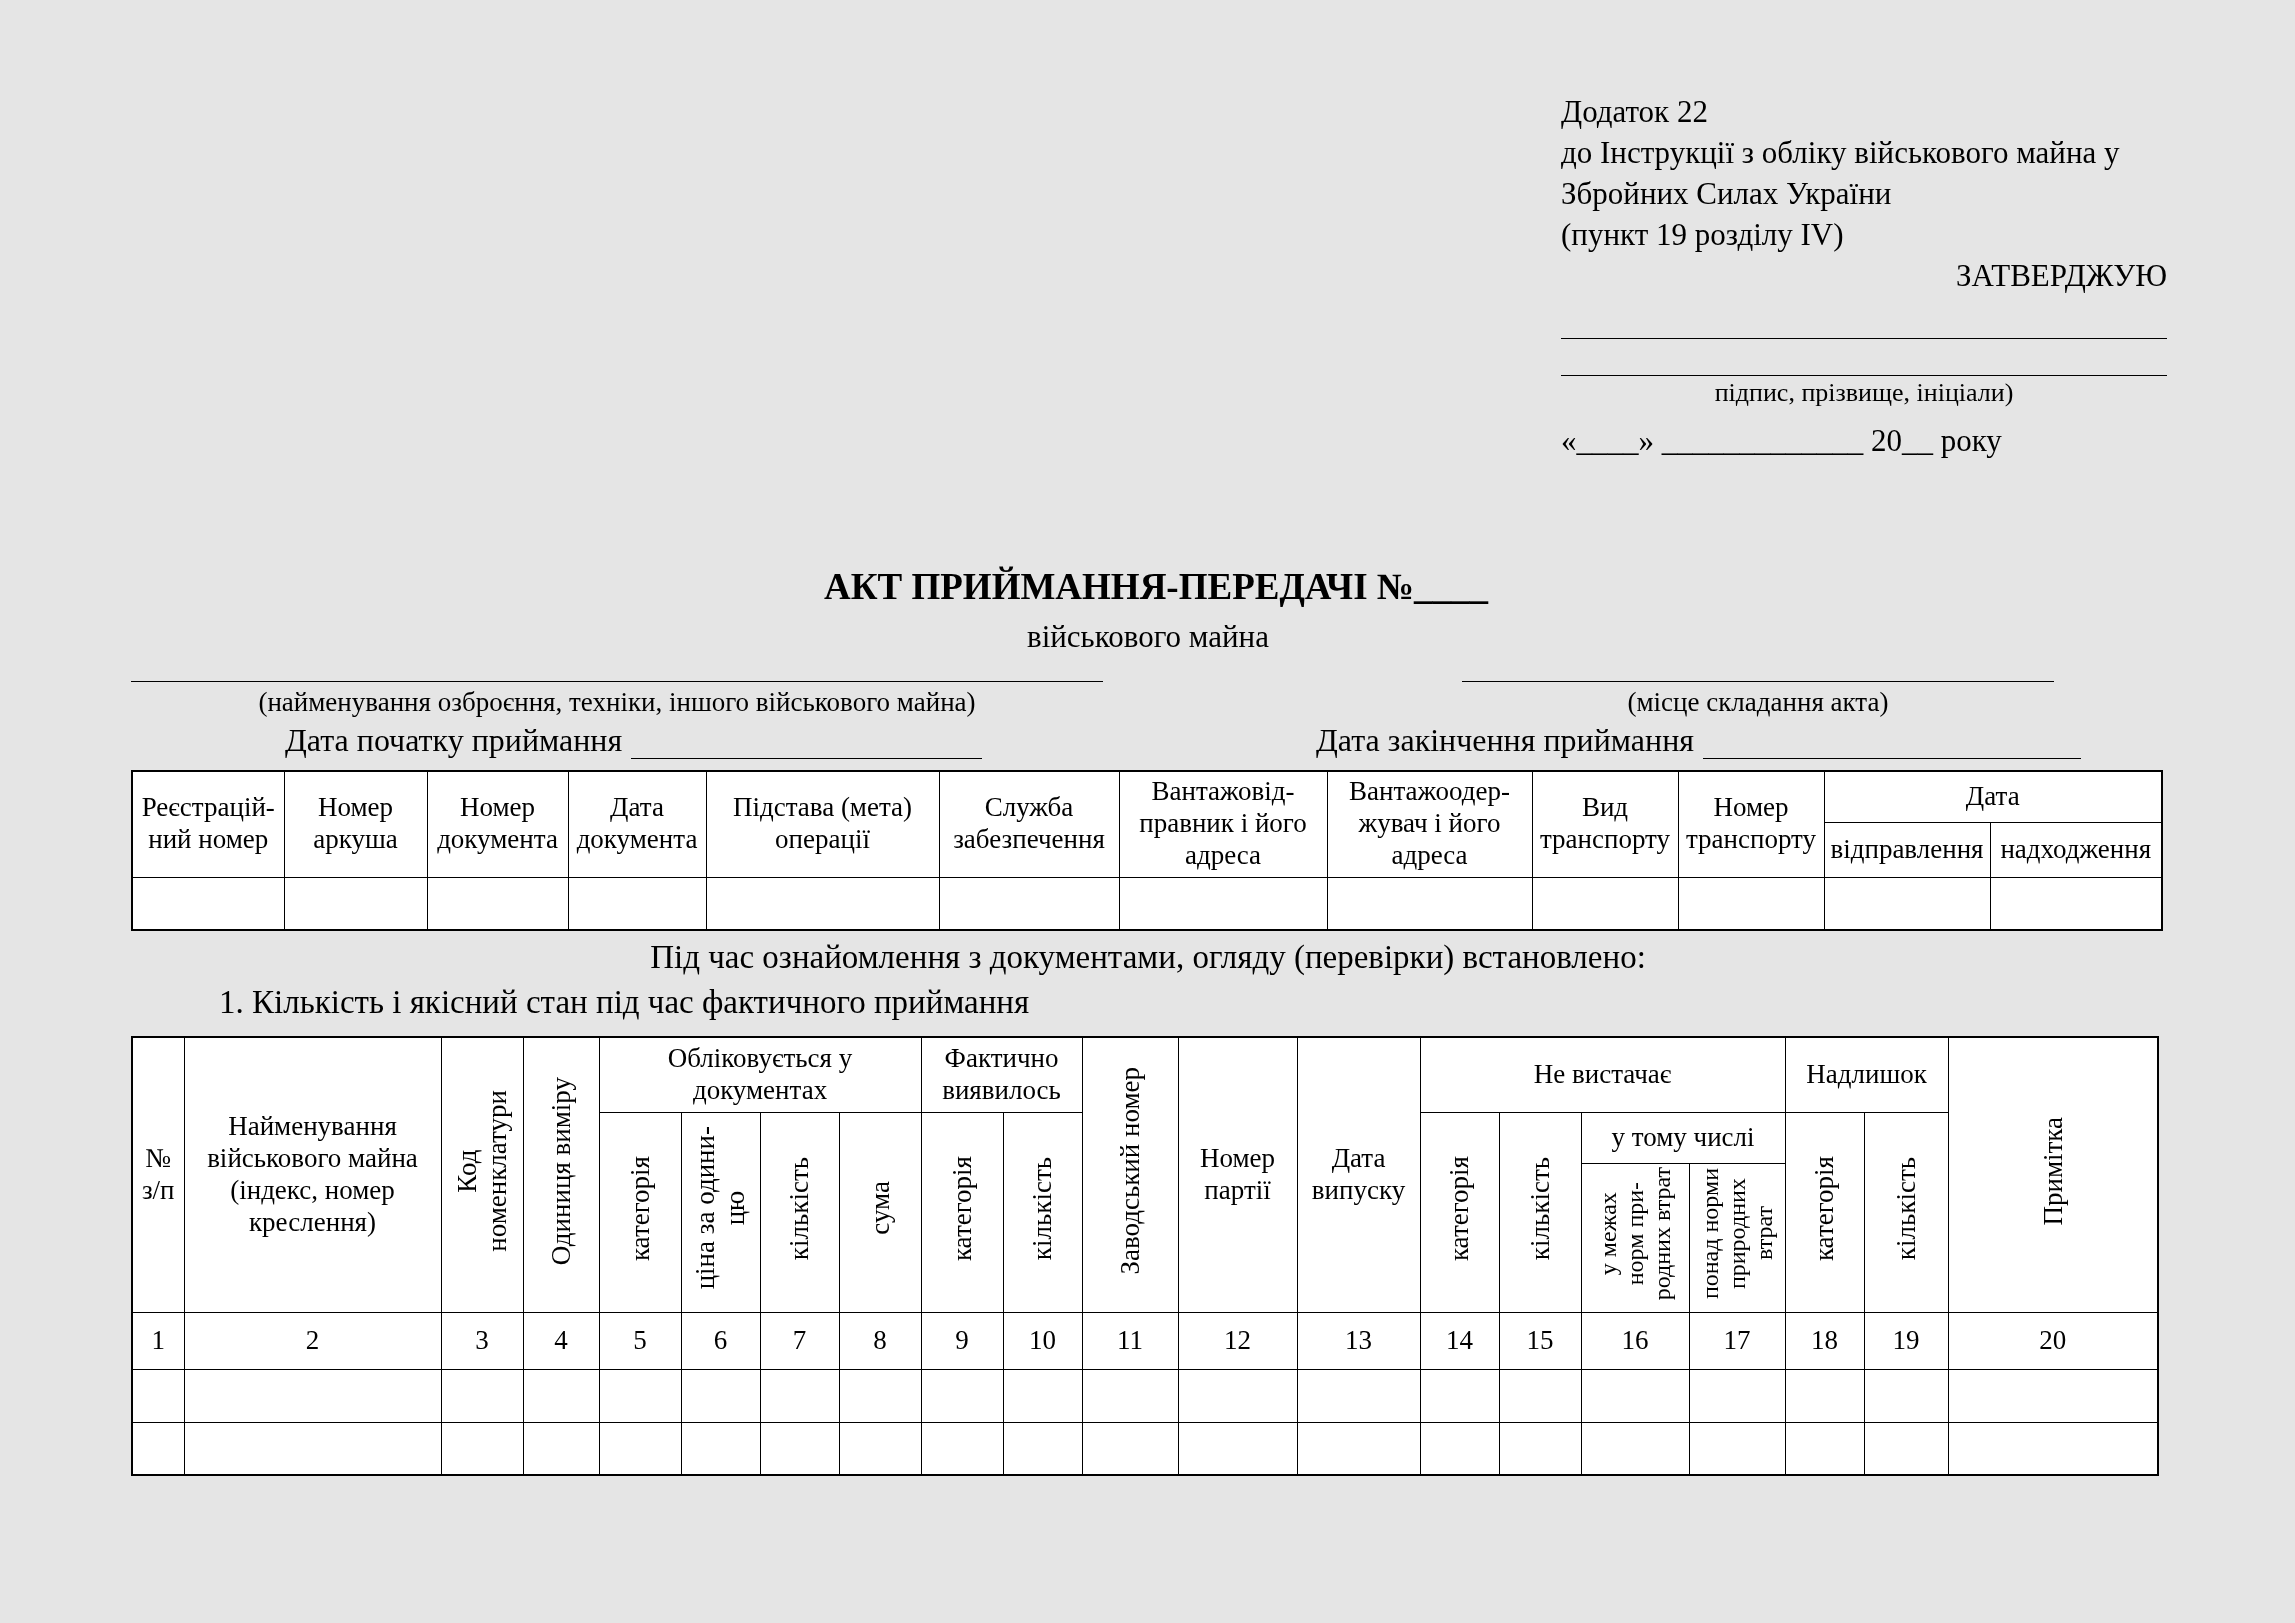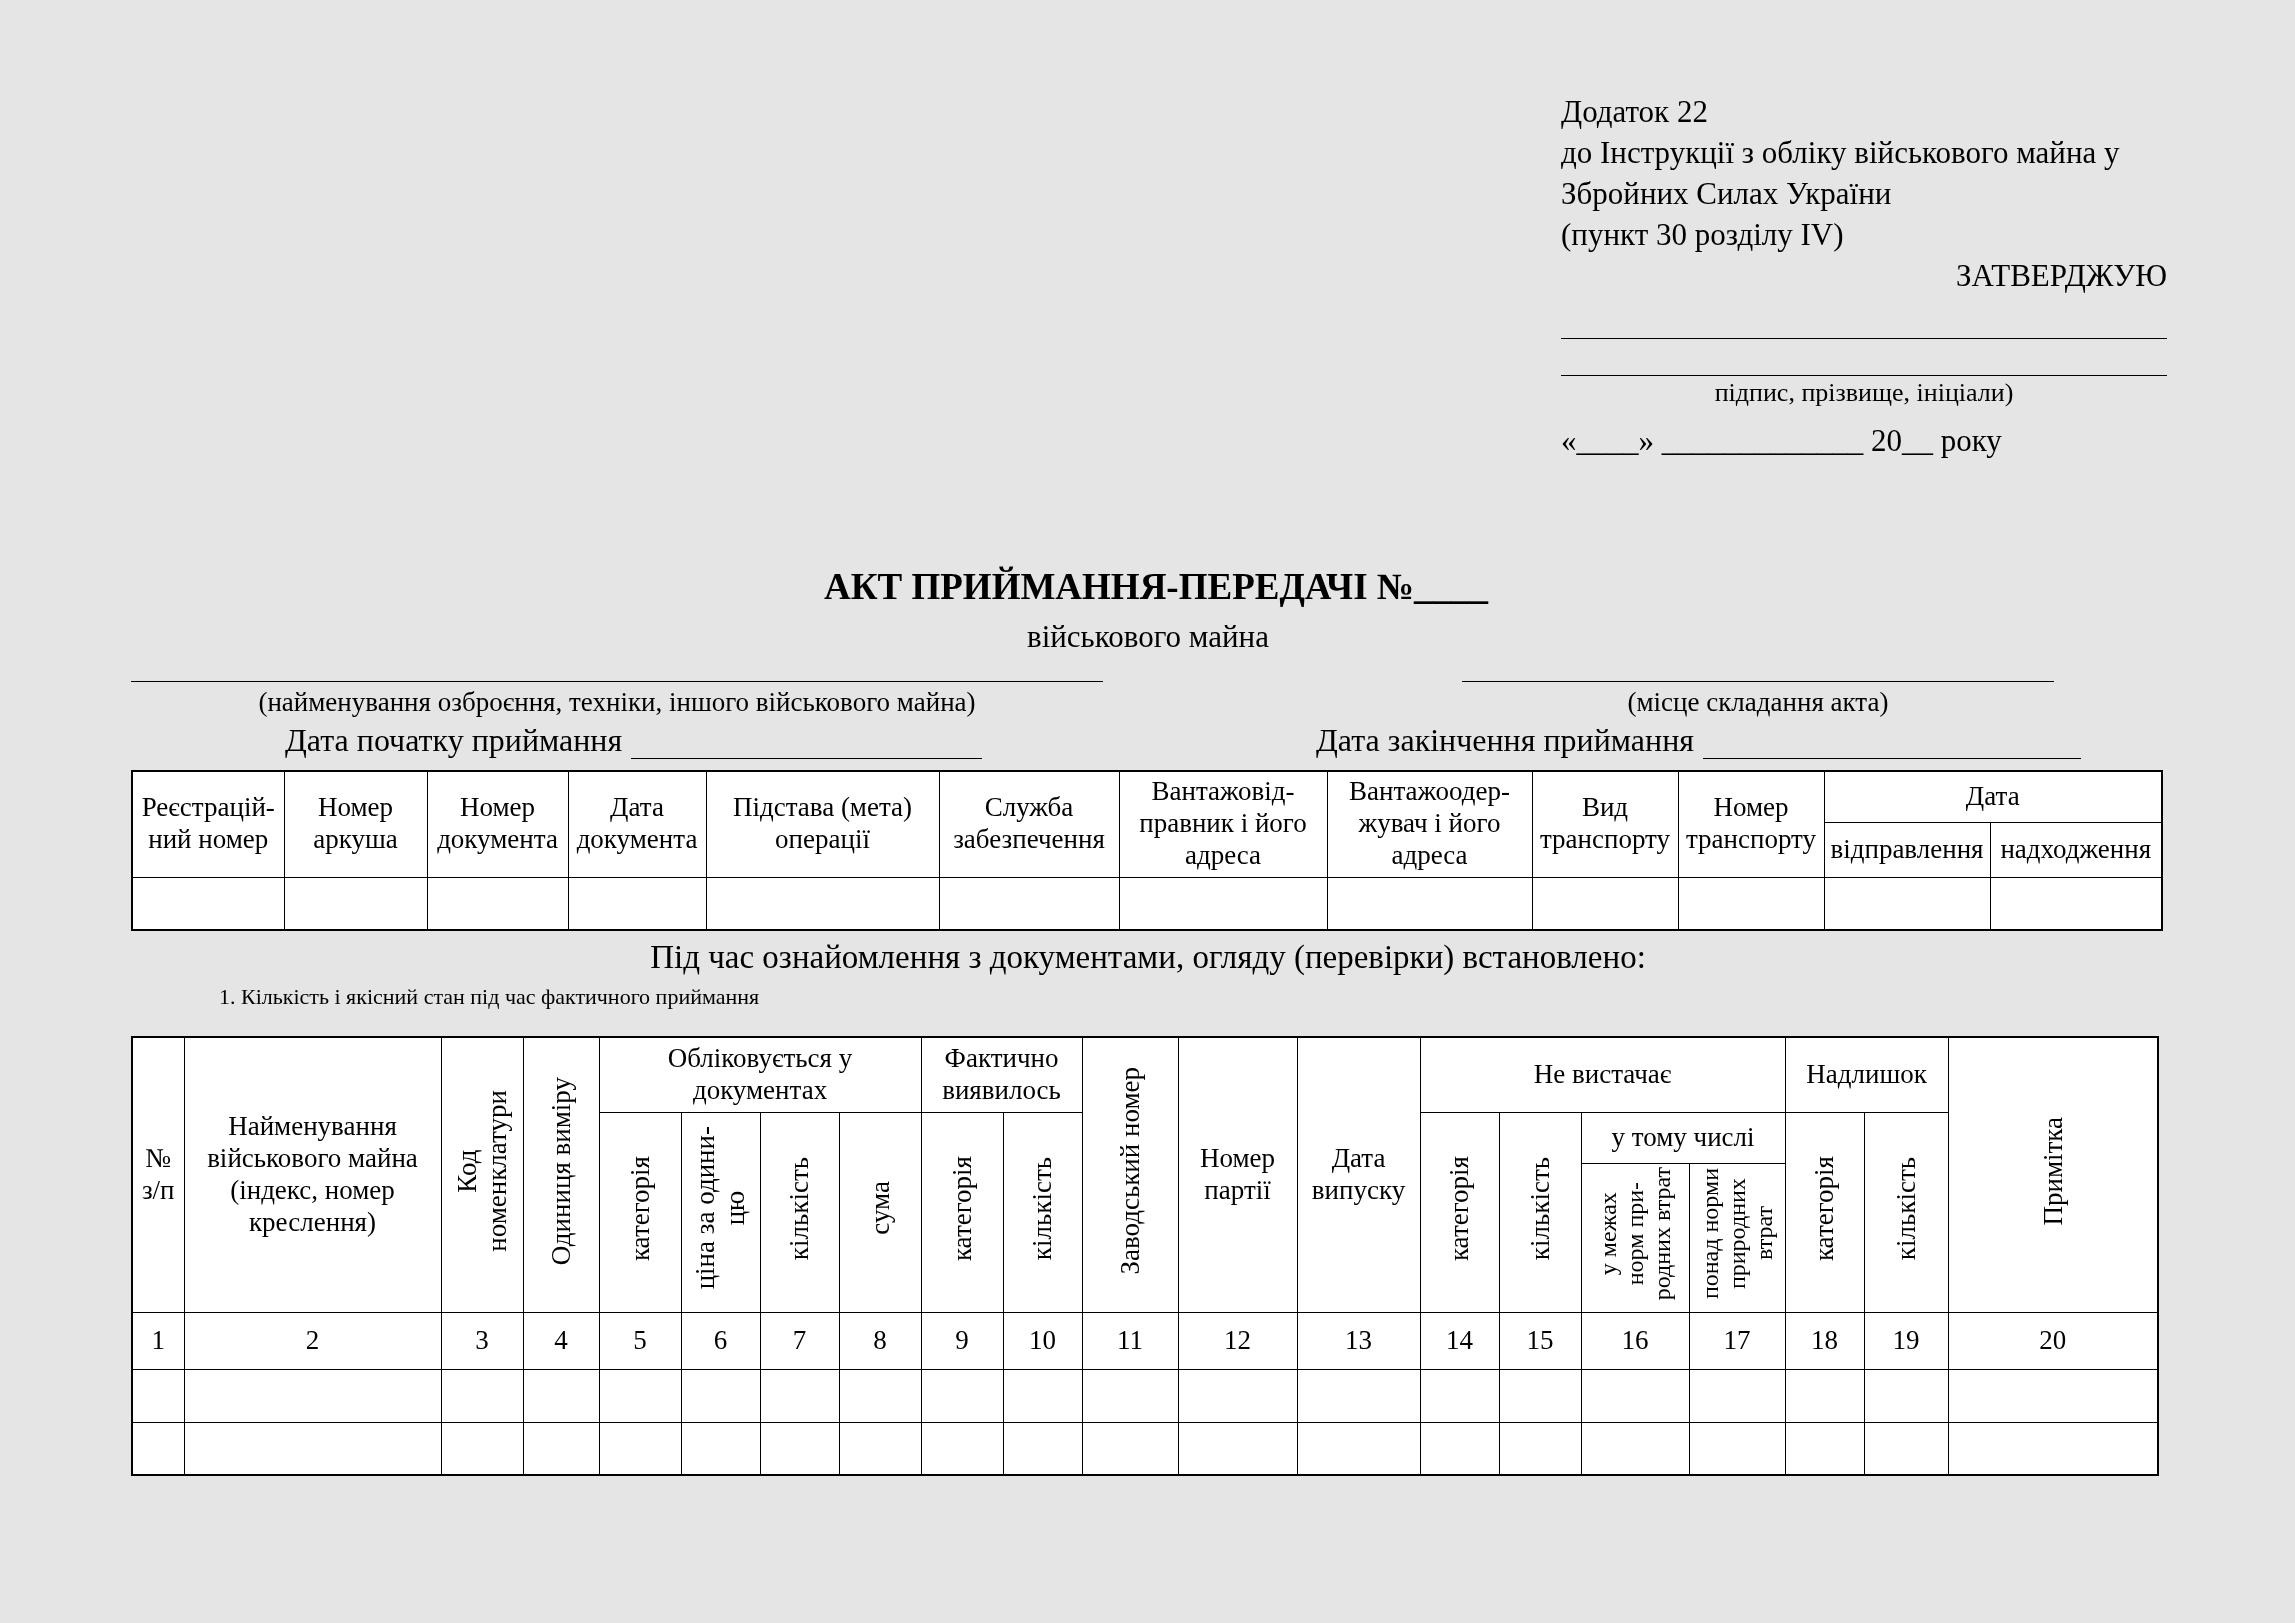--- a/index.html
+++ b/index.html
@@ -44,21 +44,21 @@
     border:1.8px solid #000; text-align:center; vertical-align:middle;
     font-weight:normal; white-space:pre-line; line-height:1.18; padding:2.8px 4.6px;
   }
 
   .t1 { position:absolute; left:131px; top:770px; width:2029px; font-size:27px; border:2.8px solid #000; }
   .t1 .r1 { height:51px; }
   .t1 .r2 { height:55px; }
   .t1 .r3 { height:53px; }
 
   .stmt { position:absolute; left:0; top:939px; width:2296px; text-align:center; font-size:33px; }
-  .sec1 { position:absolute; left:219px; top:984px; font-size:22px; }
+  .sec1 { position:absolute; left:219px; top:984px; font-size:33px; }
 
   .t2 { position:absolute; left:131px; top:1036px; width:2028px; font-size:27px; border:2.8px solid #000; }
   .t2 th { padding:1.8px 3.7px; }
   .t2 .rA { height:75px; }
   .t2 .rB { height:51px; }
   .t2 .rC { height:149px; }
   .t2 .rD { height:57px; }
   .t2 .rE { height:53px; }
 
   th.v > span {
@@ -68,21 +68,21 @@
   th.v.vs > span { font-size:24px; }
 </style>
 </head>
 <body>
 
 <div class="page">
 
   <div class="approval">
     <div>Додаток 22</div>
     <div>до Інструкції з обліку військового майна у Збройних Силах України</div>
-    <div>(пункт 30 розділу IV)</div>
+    <div>(пункт 19 розділу IV)</div>
     <div class="approve">ЗАТВЕРДЖУЮ</div>
     <div class="sig-line"></div>
     <div class="sig-line second"></div>
     <div class="cap">підпис, прізвище, ініціали)</div>
     <div class="date-tmpl">«____» _____________ 20__ року</div>
   </div>
 
   <div class="title">АКТ ПРИЙМАННЯ-ПЕРЕДАЧІ №____</div>
   <div class="subtitle">військового майна</div>
 

